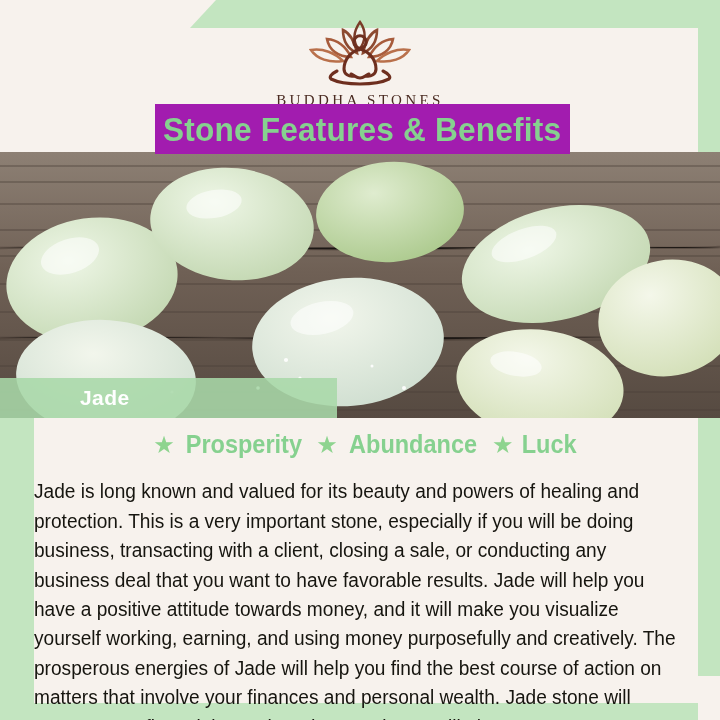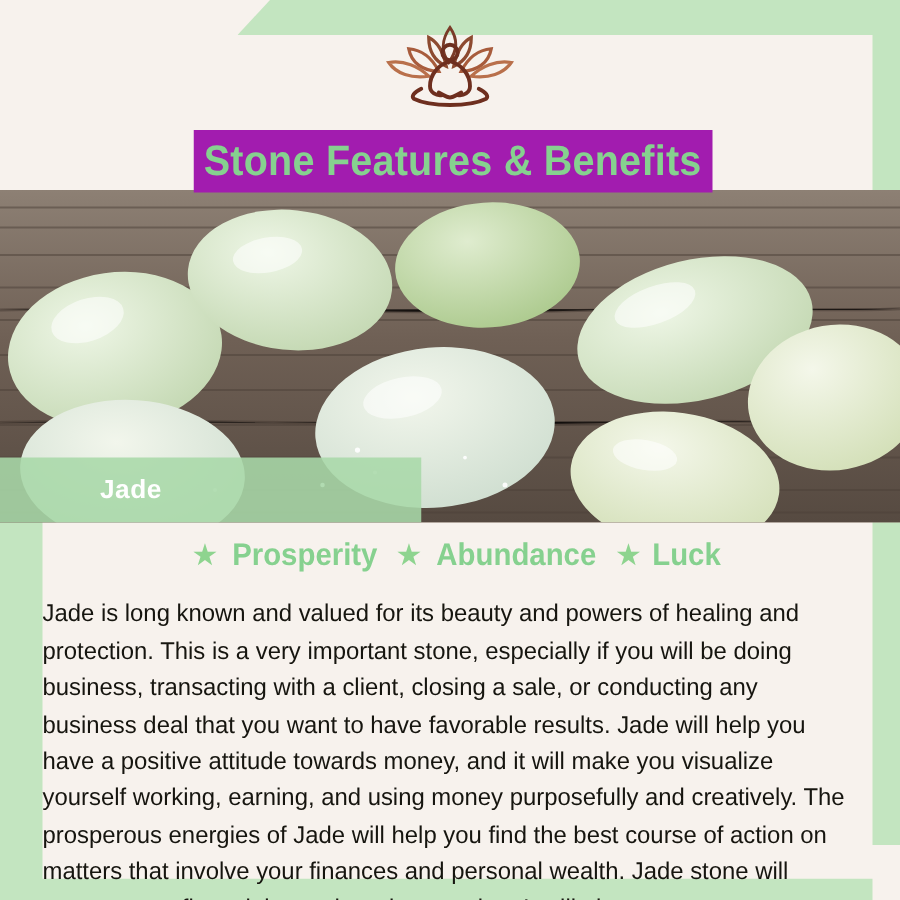--- a/index.html
+++ b/index.html
@@ -44,21 +44,21 @@
 
   
   #photo{
     position:absolute;top:152px;left:0;width:720px;height:266px;overflow:hidden;
     background:#8a7a6c;
   }
   #photo svg{display:block;width:720px;height:266px;}
 
   
   #jade-band{
-    position:absolute;left:0;bottom:0;width:337px;height:52px;
+    position:absolute;left:0;bottom:0;width:337px;height:40px;
     background:rgba(169,216,168,.88);
     display:flex;align-items:center;z-index:3;text-align:center;
   }
   #jade-label{
     color:#ffffff;font-size:21px;font-weight:700;letter-spacing:.4px;
     margin-left:80px;font-family:"Liberation Sans",sans-serif;
   }
 
   
   #benefits{
@@ -106,20 +106,21 @@
         <path d="M122 36 C116 45,104 49,90 47 C98 39,110 34,122 36Z" stroke="#b9704b"></path>
       </g>
       <g fill="none" stroke="#6e2f1f" stroke-width="3.1" stroke-linecap="round">
         <circle cx="73" cy="28" r="6.2"></circle>
         <path d="M73 35 C63 38,57 46,57 55 C57 60,62 63,67 62"></path>
         <path d="M73 35 C83 38,89 46,89 55 C89 60,84 63,79 62"></path>
         <path d="M50 57 C44 60,42 63,44 65 C52 69,62 70,73 70 C84 70,94 69,102 65 C104 63,102 60,96 57"></path>
         <path d="M64 60 C68 62,70 64,73 64 C76 64,78 62,82 60"></path>
       </g>
     </svg>
+    <div id="logo-text">BUDDHA STONES</div>
   </div>
 
   <div id="title-banner">
     <span id="title-text">Stone Features &amp; Benefits</span>
   </div>
 
   <div id="photo">
     <svg viewBox="0 0 720 266" preserveAspectRatio="none">
       <defs>
         <linearGradient id="wood" x1="0" y1="0" x2="0" y2="1">

